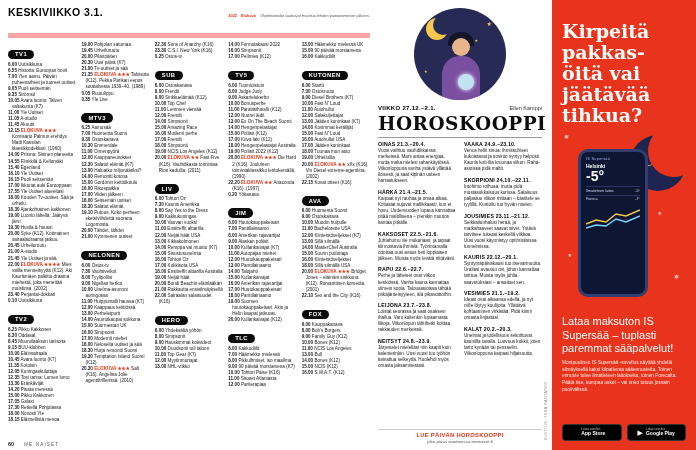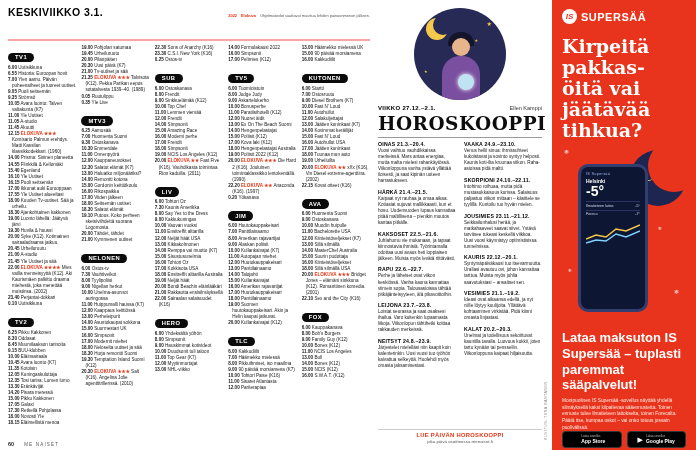--- a/index.html
+++ b/index.html
@@ -2,21 +2,21 @@
 <html><head>
 <meta charset="utf-8">
 <style>
   * { margin:0; padding:0; box-sizing:border-box; }
   html,body { background:#e9e9e9; }
   body { font-family:"Liberation Sans", sans-serif; }
   .page { position:relative; width:696px; height:450px; background:#ffffff; overflow:hidden; margin:0 auto; }
 
   
   .tv-guide { position:absolute; left:8px; top:6px; width:362px; height:438px; }
-  .tv-header { display:flex; align-items:flex-end; justify-content:space-between; border-bottom:2px solid #fca5a5; padding-bottom:21px; }
+  .tv-header { display:flex; align-items:flex-end; justify-content:space-between; border-bottom:5px solid #fca5a5; padding-bottom:15px; }
   .tv-title { font-size:10.5px; font-weight:800; letter-spacing:.4px; color:#000; }
   .legend { font-size:3.9px; color:#555; display:flex; gap:4px; align-items:baseline; }
   .legend .red { color:#e63312; font-weight:700; }
   .tv-cols { display:flex; gap:5px; margin-top:4px; height:404px; overflow:hidden; }
   .tv-col { flex:1 1 0; overflow:hidden; height:404px; }
   .tv-section { margin-bottom:3px; }
   .badge { display:inline-block; background:#0b0b0b; color:#fff; border-radius:6px;
            padding:1.5px 7px 2px; font-size:5.8px; font-weight:700; letter-spacing:.5px;
            margin:3px 0 2.5px; }
   .badge:empty { display:none; }
@@ -72,21 +72,21 @@
   .flake { position:absolute; color:#ffffff; font-size:6px; opacity:.9; }
   .f1{ left:2px; top:0; } .f2{ left:96px; top:78px; font-size:4.5px; } .f3{ left:6px; top:120px; font-size:4.5px; } .f4{ left:112px; top:140px; }
   .phone { position:absolute; left:16px; top:16px; width:70px; height:148px; background:#0d1733;
            border:3px solid #323e70; border-radius:10px; padding:5px 5px 4px; display:flex; flex-direction:column; }
   .phone-app { font-size:3.8px; color:#9fb4e8; letter-spacing:.3px; }
   .phone-city { font-size:5px; font-weight:700; margin-top:2px; }
   .phone-temp { font-size:14px; font-weight:800; line-height:1.05; color:#fff; }
   .phone-row { display:flex; justify-content:space-between; font-size:3.7px; color:#cdd8f5; margin-top:2px;
                border-top:.5px solid #2a3566; padding-top:1.5px; }
   .phone-chart { margin-top:3px; }
-  .ad-cta { font-size:13px; font-weight:700; line-height:1.2; margin-top:10px; }
+  .ad-cta { font-size:11px; font-weight:400; line-height:1.2; margin-top:10px; }
   .ad-body { font-size:4.8px; line-height:1.4; margin-top:5px; color:#ffe9e3; }
   .ad-badges { display:flex; gap:5px; margin-top:auto; }
   .store-badge { flex:1; background:#000; border:1px solid #fff3; border-radius:4px; height:17px;
                  display:flex; align-items:center; justify-content:center; gap:3px; cursor:pointer; }
   .store-badge .glyph { font-size:7px; }
   .store-badge .txt { display:flex; flex-direction:column; line-height:1.1; }
   .store-badge .small { font-size:3px; color:#bbb; }
   .store-badge .name { font-size:5px; font-weight:700; color:#fff; }
 </style>
 </head>
@@ -1539,24 +1539,20 @@
       </div>
     <div class="horo-footer">
       <div class="horo-cta">LUE PÄIVÄN HOROSKOOPPI</div>
       <div class="horo-cta-note">joka päivä osoitteessa menaiset.fi</div>
     </div>
   </div>
 
   <div class="vert-credit">KUVITUS: TIINA RANTANEN</div>
 
   <div class="ad">
-    <div class="ad-lockup">
-      <div class="ad-is">IS</div>
-      <div class="ad-app">SUPERSÄÄ</div>
-    </div>
     <div class="ad-headline">Kirpeitä pakkas-
 öitä vai jäätävää
 tihkua?</div>
     <div class="ad-graphic">
       <div class="ad-moon">
         <div class="ad-moon-eye"></div>
       </div>
       <span class="flake f1">❄</span>
       <span class="flake f2">❄</span>
       <span class="flake f3">❄</span>

